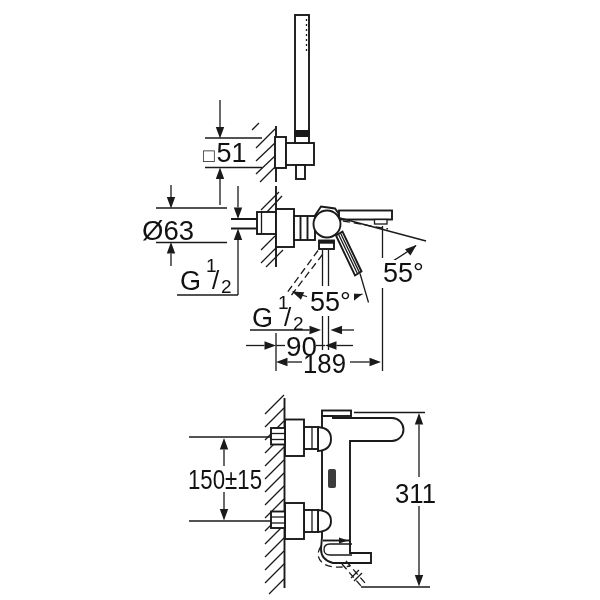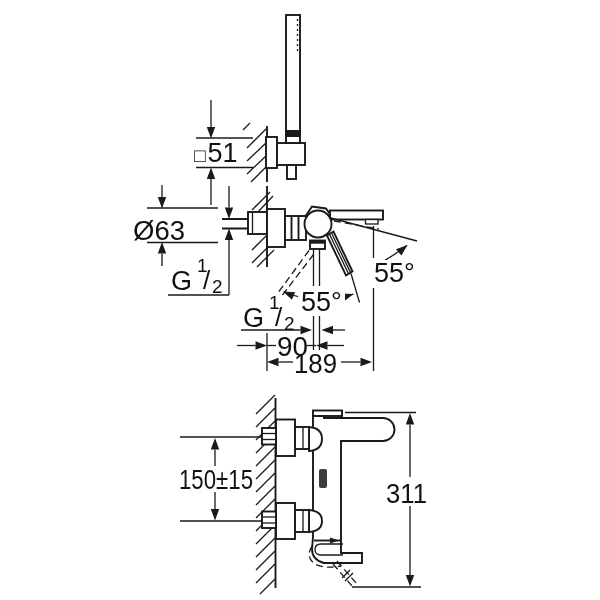--- a/index.html
+++ b/index.html
@@ -1,16 +1,16 @@
 <!DOCTYPE html>
 <html style="--ink: #1a1a1a; --bg: #ffffff;"><head>
 <meta charset="utf-8">
 <style>
   html,body{margin:0;padding:0;background:#fff;}
-  #stage{width:520px;height:600px;background:var(--bg,#fff);position:relative;overflow:hidden;}
+  #stage{width:520px;height:600px;background:var(--bg,#fff);position:relative;overflow:hidden;padding-left:9px;}
   svg{display:block;}
   .ln   {stroke:var(--ink,#1a1a1a);stroke-width:1.9;fill:none;}
   .thin {stroke:var(--ink,#1a1a1a);stroke-width:1.3;fill:none;}
   .wht  {fill:#fff;stroke:var(--ink,#1a1a1a);stroke-width:1.9;}
   .whtthin{fill:#fff;stroke:var(--ink,#1a1a1a);stroke-width:1.3;}
   .dash {stroke:var(--ink,#1a1a1a);stroke-width:1.3;fill:none;stroke-dasharray:7 4;}
   .blk  {fill:var(--ink,#1a1a1a);stroke:none;}
   .mask {fill:#fff;stroke:none;}
   text{font-family:"Liberation Sans","DejaVu Sans",sans-serif;font-size:27px;fill:#111;}
   .fsS{font-size:19px;}

